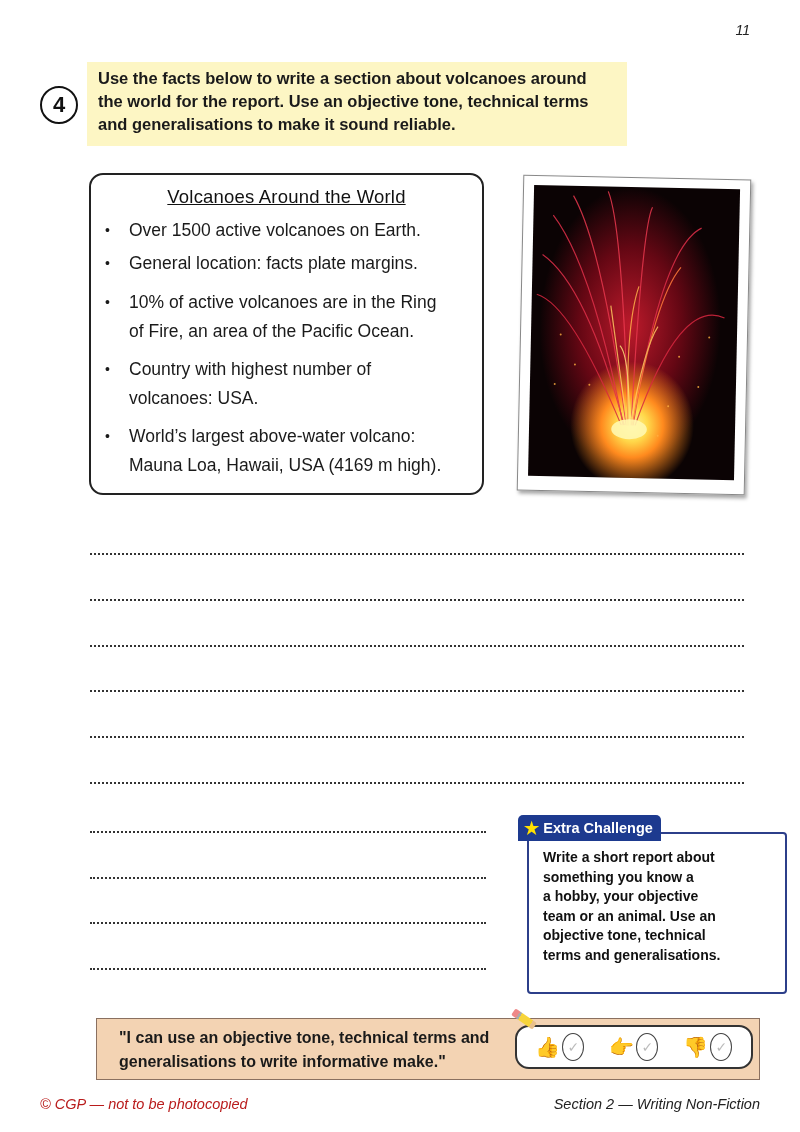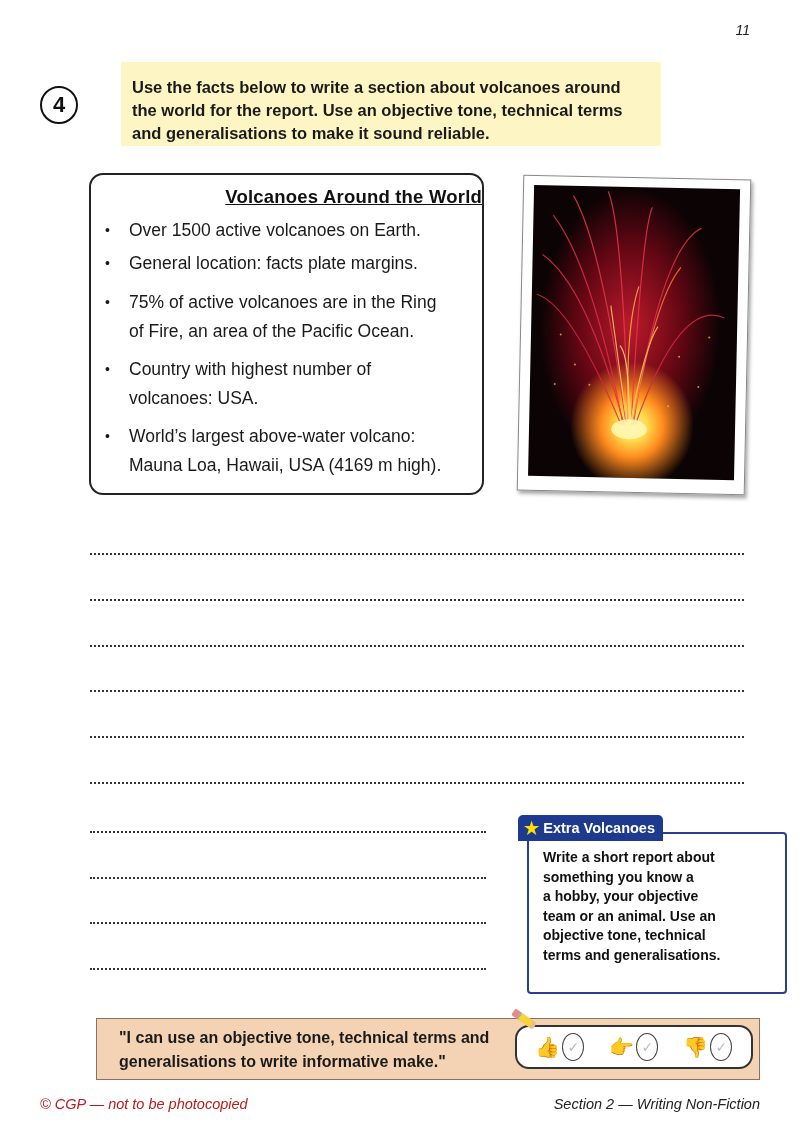--- a/index.html
+++ b/index.html
@@ -1,21 +1,21 @@
 <!DOCTYPE html>
 <html><head>
 <meta charset="utf-8">
 <style>
   html, body { margin: 0; padding: 0; background: #ffffff; }
   body { width: 800px; height: 1132px; position: relative; overflow: hidden; font-family: "Liberation Sans", sans-serif; color: #111; }
   .page-num { position: absolute; top: 22px; right: 50px; font-style: italic; font-size: 14px; color: #222; }
   .q-circle { position: absolute; left: 40px; top: 86px; width: 38px; height: 38px; border: 2px solid #111; border-radius: 50%; box-sizing: border-box; display: flex; align-items: center; justify-content: center; font-weight: bold; font-size: 22px; }
-  .instruction { position: absolute; left: 87px; top: 62px; width: 540px; height: 84px; background: #fdf6c4; box-sizing: border-box; padding: 14px 10px 0 11px; font-size: 16.5px; font-weight: bold; line-height: 23px; color: #1a1a1a; margin-left: 34px; }
+  .instruction { position: absolute; left: 87px; top: 62px; width: 540px; height: 84px; background: #fdf6c4; box-sizing: border-box; padding: 5px 10px 0 11px; font-size: 16.5px; font-weight: bold; line-height: 23px; color: #1a1a1a; }
   .facts-box { position: absolute; left: 89px; top: 173px; width: 395px; height: 322px; border: 2px solid #222; border-radius: 14px; box-sizing: border-box; }
-  .facts-title { text-align: right; font-weight: bold; font-size: 18.5px; text-decoration: underline; margin-top: 11px; letter-spacing: 0.2px; }
+  .facts-title { text-align: center; font-weight: normal; font-size: 18.5px; text-decoration: underline; margin-top: 11px; letter-spacing: 0.2px; }
   .facts-list { list-style: none; margin: 0; padding: 0; }
   .facts-list li { position: absolute; left: 0; width: 380px; font-size: 17.5px; line-height: 29px; color: #1a1a1a; padding-left: 38px; box-sizing: border-box; }
   .facts-list li .bullet { position: absolute; left: 14px; top: 0; font-size: 14px; }
   .photo { position: absolute; left: 520px; top: 177px; width: 228px; height: 316px; background: #fff; border: 1px solid #888; box-shadow: 2px 3px 4px rgba(0,0,0,0.35); transform: rotate(1.2deg); box-sizing: border-box; padding: 9px 10px 14px 10px; }
   .photo-inner { width: 100%; height: 100%; background: radial-gradient(ellipse 30% 22% at 50% 82%, #fff7a0 0%, #ffd84a 25%, #ff8a1e 50%, rgba(200,20,30,0.0) 100%), radial-gradient(ellipse 55% 60% at 48% 48%, rgba(220,30,50,0.85) 0%, rgba(160,10,30,0.6) 45%, rgba(40,0,5,0) 80%), #0b0304; position: relative; overflow: hidden; }
   .dotline { position: absolute; left: 90px; height: 0; border-bottom: 2px dotted #333; }
   .extra { position: absolute; left: 527px; top: 832px; width: 260px; height: 162px; border: 2px solid #2c3f8a; border-radius: 4px; box-sizing: border-box; padding: 14px 8px 0 14px; font-weight: bold; font-size: 14px; line-height: 19.5px; color: #111; }
   .extra-tab { position: absolute; left: 518px; top: 815px; height: 26px; background: #1d3a8f; border-radius: 5px 5px 0 0; color: #fff; font-weight: bold; font-size: 14.5px; display: flex; align-items: center; padding: 0 8px 0 6px; }
   .extra-tab .star { color: #ffe000; font-size: 17px; margin-right: 4px; }
   .selfcheck { position: absolute; left: 96px; top: 1018px; width: 664px; height: 62px; background: #f3d3b3; border: 1px solid #8a7060; box-sizing: border-box; }
@@ -49,21 +49,21 @@
     <li style="top:41px">
       <span class="bullet">•</span>
       <div>Over 1500 active volcanoes on Earth.</div>
     </li>
     <li style="top:74px">
       <span class="bullet">•</span>
       <div>General location: facts plate margins.</div>
     </li>
     <li style="top:113px">
       <span class="bullet">•</span>
-      <div>75% of active volcanoes are in the Ring</div>
+      <div>10% of active volcanoes are in the Ring</div>
       <div>of Fire, an area of the Pacific Ocean.</div>
     </li>
     <li style="top:180px">
       <span class="bullet">•</span>
       <div>Country with highest number of</div>
       <div>volcanoes: USA.</div>
     </li>
     <li style="top:247px">
       <span class="bullet">•</span>
       <div>World’s largest above-water volcano:</div>
@@ -120,21 +120,21 @@
 <div class="extra">
   <div>Write a short report about</div>
   <div>something you know a</div>
   <div>a hobby, your objective</div>
   <div>team or an animal.  Use an</div>
   <div>objective tone, technical</div>
   <div>terms and generalisations.</div>
 </div>
 <div class="extra-tab">
   <span class="star">★</span>
-  <span>Extra Volcanoes</span>
+  <span>Extra Challenge</span>
 </div>
 
 <div class="selfcheck">
   <div class="selfcheck-text">
     <div>"I can use an objective tone, technical terms and</div>
     <div>generalisations to write informative make."</div>
   </div>
   <div class="rating">
     <span class="pencil"></span>
     <div class="rating-item">

